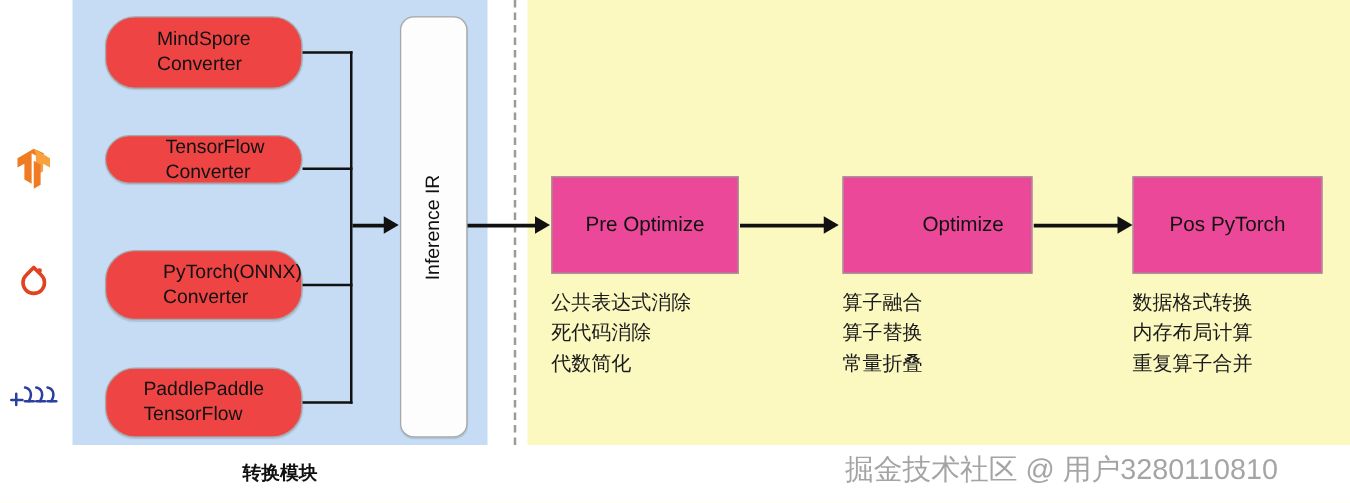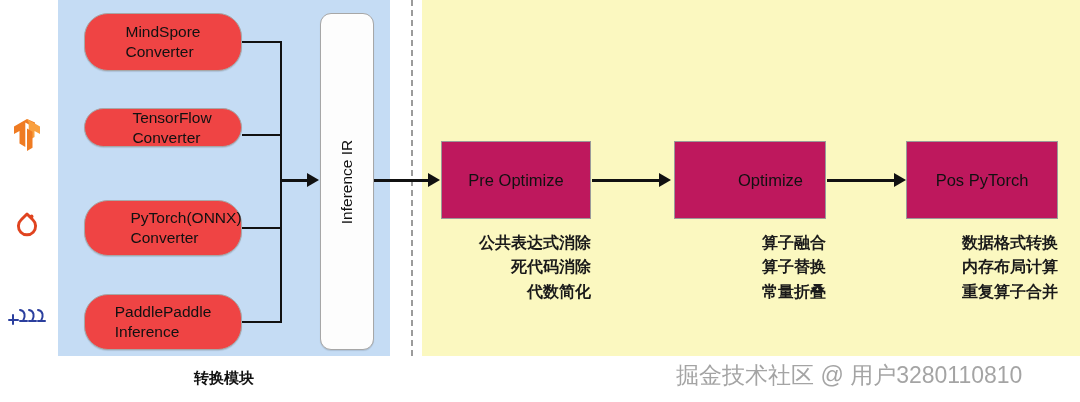--- a/index.html
+++ b/index.html
@@ -125,21 +125,21 @@
     position: absolute;
     background: #111;
     width: 2px;
   }
 
   
   .opt-box {
     position: absolute;
     top: 141px;
     height: 78px;
-    background: #be185d;
+    background: #ec4899;
     border: 1.8px solid #9a9a9a;
     box-sizing: border-box;
     display: flex;
     align-items: center;
     justify-content: center;
     font-size: 16.5px;
     color: #111;
   }
   #opt-0 { left: 441px; width: 150px; }
   #opt-1 { left: 674px; width: 152px; padding-left: 41px; }
@@ -158,23 +158,23 @@
     width: 0; height: 0;
     border-top: 7.5px solid transparent;
     border-bottom: 7.5px solid transparent;
     border-left: 12px solid #111;
   }
 
   
   .desc {
     position: absolute;
     top: 231px;
-    text-align: right;
+    text-align: left;
     font-size: 16px;
-    font-weight: bold;
+    font-weight: normal;
     color: #1a1a1a;
     line-height: 1.52;
     white-space: pre-line;
   }
   #desc-0 { left: 441px; width: 150px; }
   #desc-1 { left: 674px; width: 152px; }
   #desc-2 { left: 906px; width: 152px; }
 
   
   .caption {
@@ -250,21 +250,21 @@
     </svg>
   </div>
 
   <div class="conv-box" id="conv-0" style="white-space:pre-line">MindSpore
 Converter</div>
   <div class="conv-box" id="conv-1" style="white-space:pre-line">TensorFlow
 Converter</div>
   <div class="conv-box" id="conv-2" style="white-space:pre-line">PyTorch(ONNX)
 Converter</div>
   <div class="conv-box" id="conv-3" style="white-space:pre-line">PaddlePaddle
-Inference</div>
+TensorFlow</div>
 
   <div class="hline" style="left:242px; top:41px;  width:40px;"></div>
   <div class="hline" style="left:242px; top:134px; width:40px;"></div>
   <div class="hline" style="left:242px; top:227px; width:40px;"></div>
   <div class="hline" style="left:242px; top:321px; width:40px;"></div>
   <div class="vline" style="left:280px; top:41px;  height:282px;"></div>
 
   <div class="hline" style="left:282px; top:179px; width:28px; height:2.6px;"></div>
   <div class="arrow-head" style="left:307px;"></div>
 

